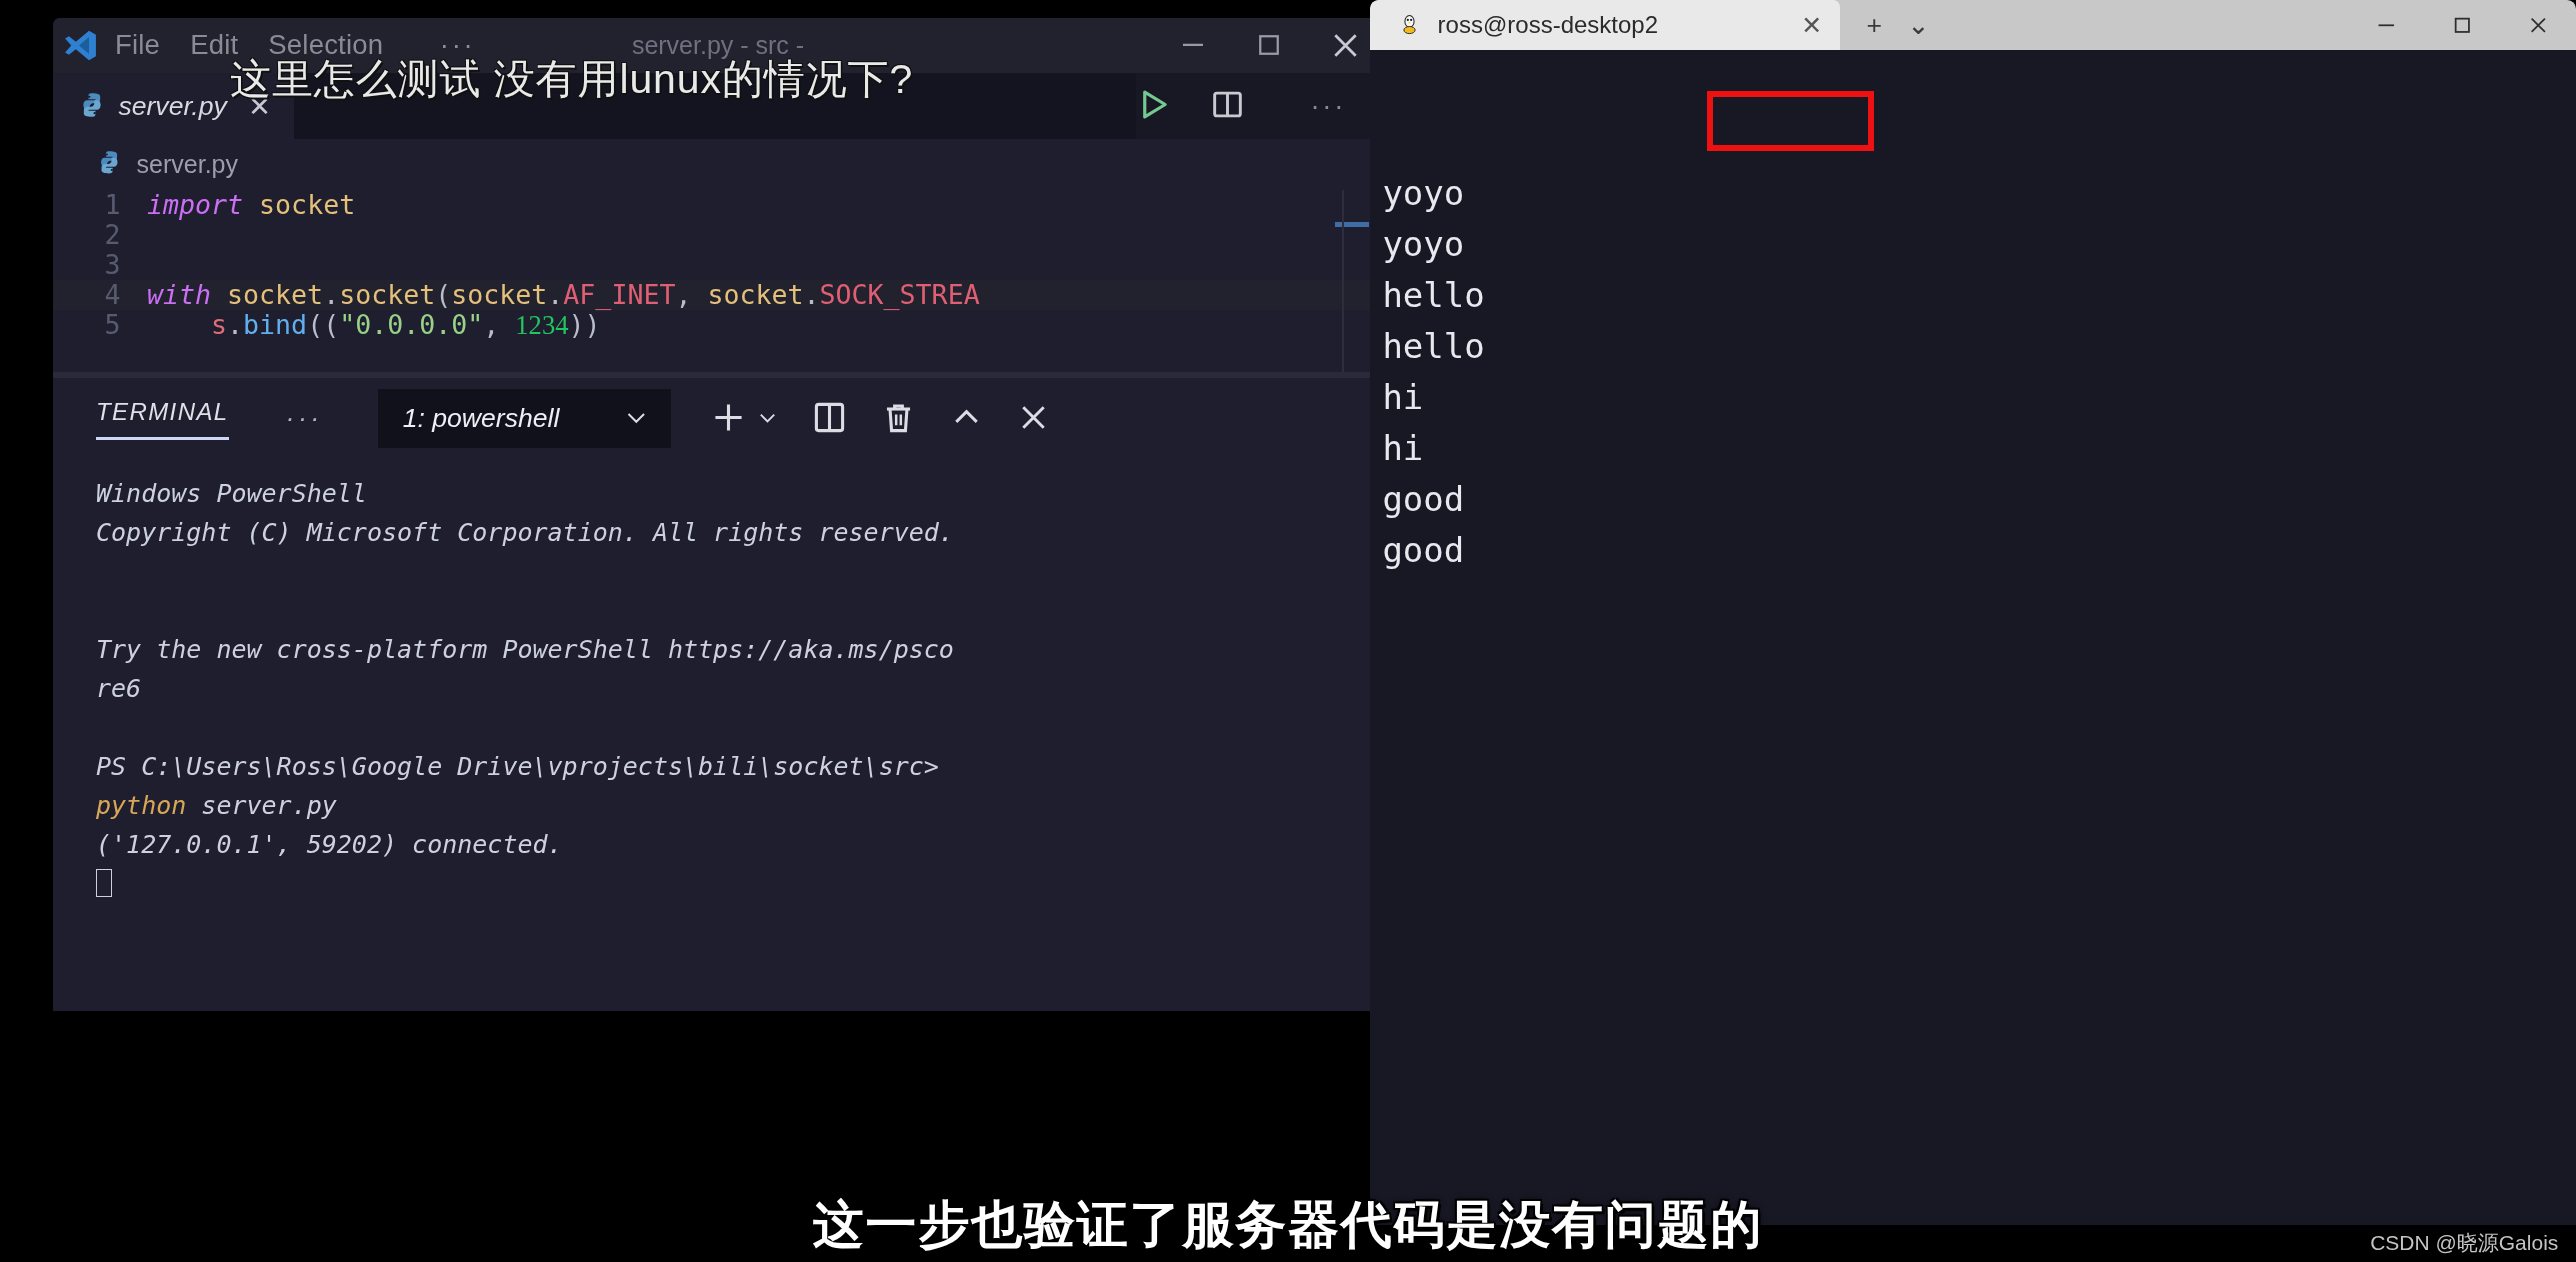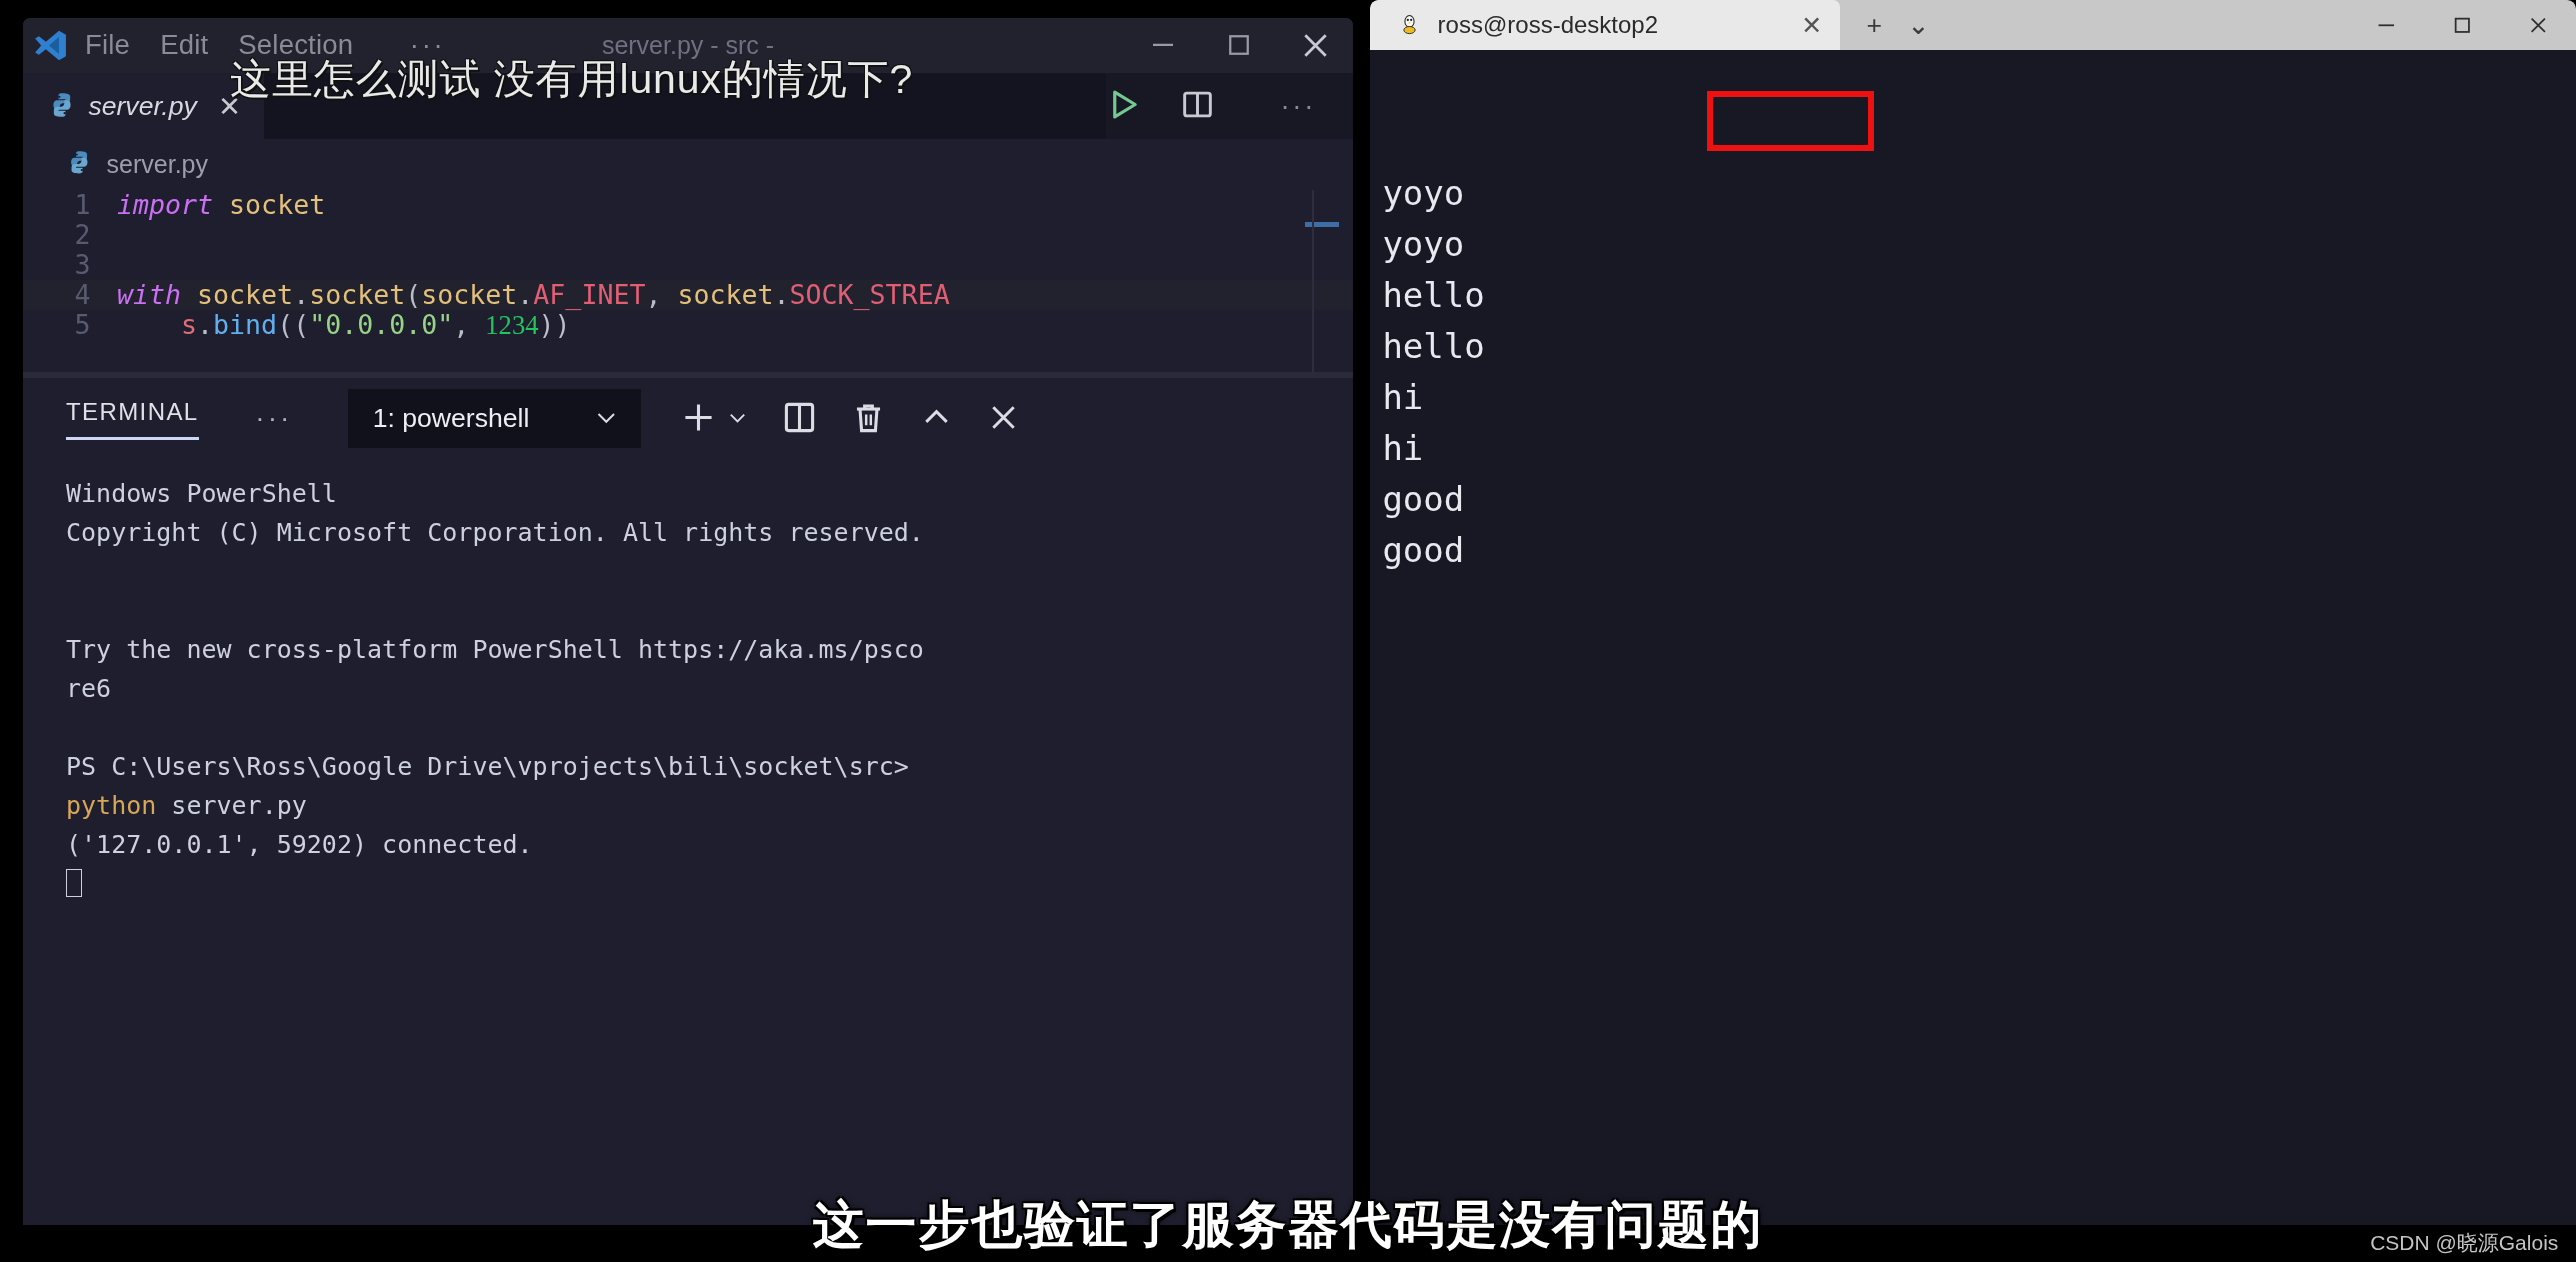--- a/index.html
+++ b/index.html
@@ -6,22 +6,22 @@
   html, body {
     width: 2576px; height: 1262px;
     background: #000;
     font-family: "Liberation Sans", sans-serif;
     overflow: hidden;
   }
   #root { position: relative; width: 2576px; height: 1262px; background: #000; }
 
   
   #vscode {
-    position: absolute; left: 23px; top: 17.7px;
-    width: 1330px; height: 1207px;
+    position: absolute; left: 53px; top: 17.7px;
+    width: 1330px; height: 993px;
     background: #1e1e2e;
     border-radius: 7px 7px 0 0;
     overflow: hidden;
   }
   .vs-titlebar {
     position: relative; height: 55px;
     background: #22222e;
     display: flex; align-items: center;
   }
   .vs-logo {
@@ -71,21 +71,21 @@
   .tok-num { color:#22c55e;font-family:Liberation Serif, serif; }
   .tok-punct { color:#b9bcc9; }
   .vs-editor-scroll-h { position:absolute; left:0; right:0; bottom:0; height:5.3px; background:#2a2a3a; }
   .vs-minimap-mark { position:absolute; right:14px; top:32px; width:34px; height:5.3px; background:#3e6ea5; }
   .vs-editor-rightline { position:absolute; top:0; bottom:0; right:39px; width:1.8px; background:#2d2d3e; }
 
   
   .vs-editor-actions { display:flex; align-items:center; gap:39px; padding-right:37px; margin-left:auto;}
 
   
-  .vs-panel { background:#1e1e2e; height: calc(1207px - 55px - 66px - 51px - 188px); }
+  .vs-panel { background:#1e1e2e; height: calc(1207px - 55px - 66px - 51px - 188px); font-style: italic; }
   .vs-panel-head { height: 82px; display:flex; align-items:center; padding-left:43px; gap:0; }
   .panel-tab { color:#e0e0e8; font-size:24px; letter-spacing:1.4px; position:relative; padding-bottom: 14px;}
   .panel-tab::after { content:""; position:absolute; left:0; right:0; bottom:0; height:2.7px; background:#cdd6f4; }
   .panel-dots { color:#b6b6c2; font-size:26.6px; letter-spacing:3.5px; margin-left:57px; }
   .panel-termsel {
     margin-left: 55px; height:59px; background:#11111b; display:flex; align-items:center;
     padding: 0 21px 0 25px; min-width: 293px; justify-content: space-between; gap:26.6px;
   }
   .panel-termsel-label { color:#eceff4; font-size:26.6px; }
   .panel-actions { display:flex; align-items:center; gap:32px; margin-left:39px; }

